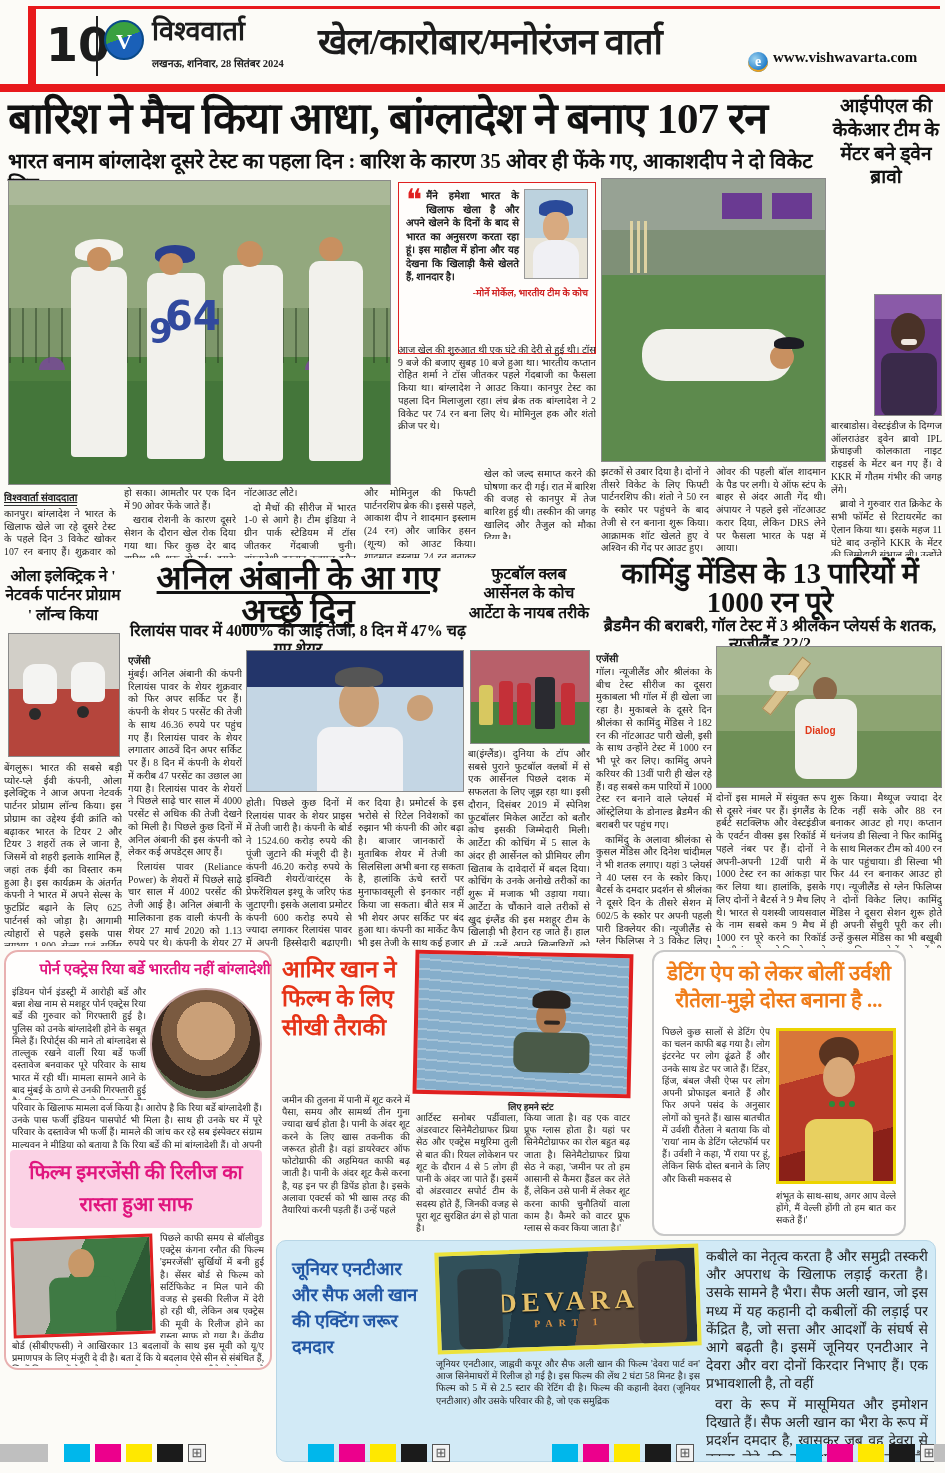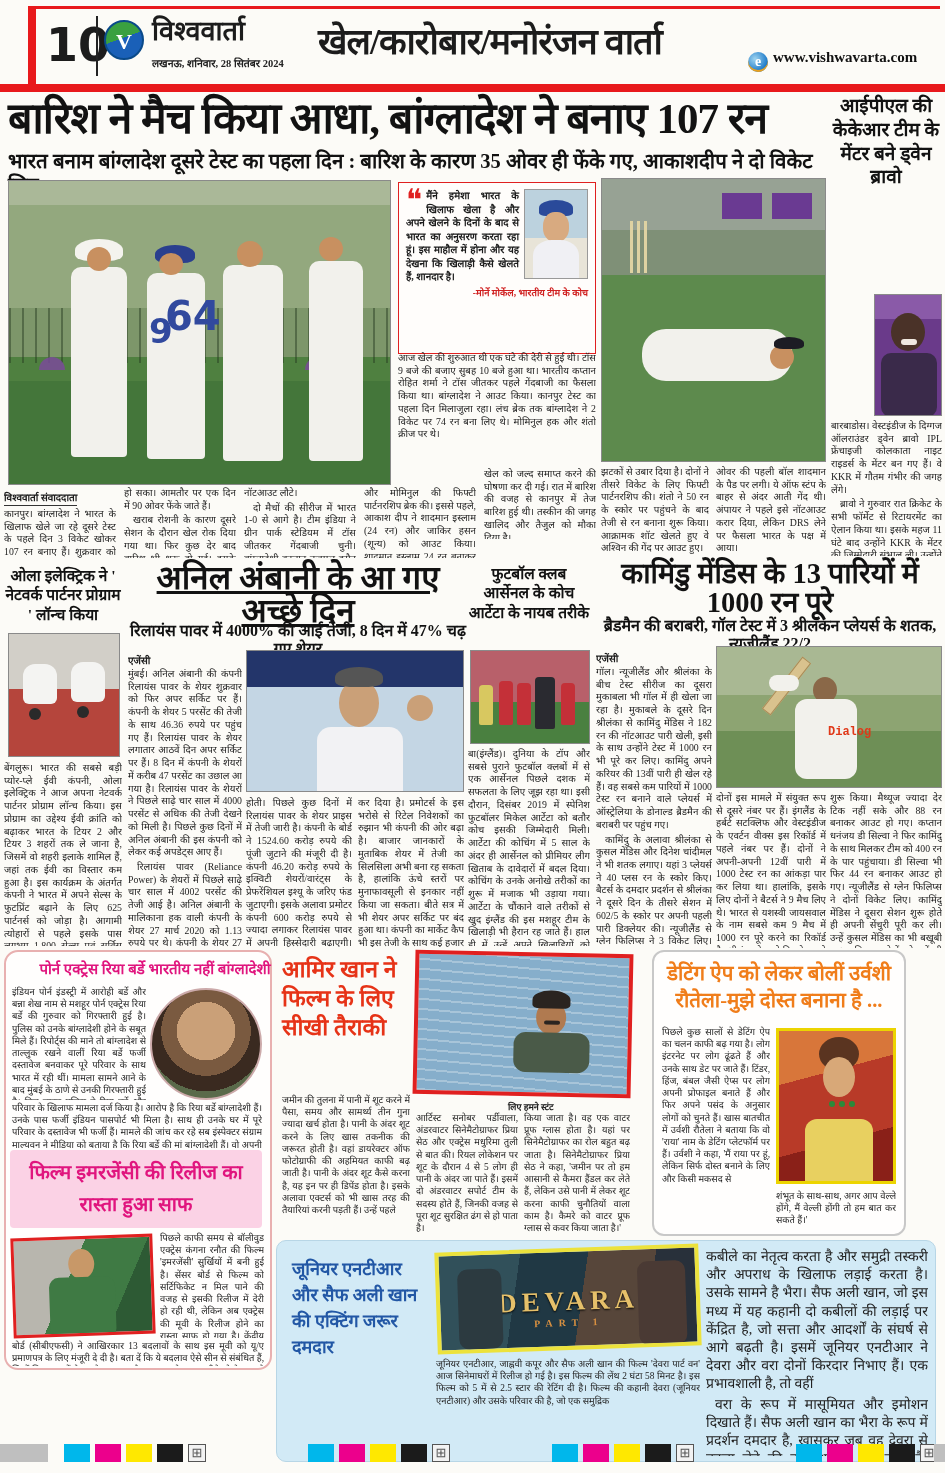--- a/index.html
+++ b/index.html
@@ -7,21 +7,21 @@
   #page{position:relative;width:945px;height:1473px;background:#fcfbf7;margin:0 auto;
         font-family:"Liberation Serif",serif;color:#1c1c1c;overflow:hidden;}
   .ab{position:absolute;}
   .ov{overflow:hidden;}
   .j{text-align:justify;}
   .ctr{text-align:center;}
   .bt{font-size:9.8px;line-height:1.3;color:#222;}
   .bt p{margin:0 0 2px;}
   .bt p + p{text-indent:9px;}
   h1,h2,h3{margin:0;font-weight:bold;color:#121212;}
-  .byline{font-weight:bold;font-size:10px;border-bottom:1px solid #333;display:inline-block;padding-bottom:1px;margin-bottom:2px;}
+  .byline{font-weight:bold;font-size:10px;border-bottom:1px solid #333;display:inline-block;padding-bottom:1px;margin-bottom:2px;text-decoration:underline;}
   .byline2{font-weight:bold;font-size:10px;display:inline-block;margin-bottom:1px;}
   .photo{border:1px solid #8a8a8a;box-sizing:border-box;position:absolute;overflow:hidden;}
   .redband{background:#e8191c;}
   .rule-red{background:#e8191c;}
   
   .pageno{font-family:"DejaVu Sans",sans-serif;font-weight:bold;font-size:46px;line-height:1;}
   .brand{font-size:27px;font-weight:bold;line-height:1;}
   .dateline{font-size:10.5px;font-weight:bold;color:#222;}
   .sectitle{font-size:36px;font-weight:bold;letter-spacing:-1px;}
   .weburl{font-size:15px;font-weight:bold;color:#111;}
@@ -73,21 +73,21 @@
   .pbanner{position:absolute;background:#6a3a92;}
   .ph-bravo{background:linear-gradient(180deg,#8a5aa8 0 20%,#6a3a8a 20% 100%);}
   .ph-scooter{background:linear-gradient(180deg,#d2cfc8 0 45%,#b5453c 45% 100%);}
   .scoot{position:absolute;width:34px;height:40px;background:#f4f4f2;border-radius:12px 12px 6px 6px;}
   .wheel{position:absolute;width:12px;height:12px;border-radius:50%;background:#2a2a2a;}
   .ph-ambani{background:linear-gradient(180deg,#23356a 0 26%,#c4d6e4 26% 100%);}
   .ph-arsenal{background:linear-gradient(180deg,#b8606a 0 55%,#4a8040 55% 100%);}
   .fig{position:absolute;border-radius:4px 4px 2px 2px;}
   .ph-mendis{background:linear-gradient(180deg,#a9b893 0 34%,#8da472 34% 60%,#6e8f56 60% 100%);}
   .bat{position:absolute;width:9px;height:64px;background:#d9c28e;border:1px solid #a88c58;transform:rotate(38deg);}
-  .sponsor{position:absolute;color:#e03818;font-weight:bold;font-size:12px;font-family:Liberation Mono, monospace;margin-left:23px;}
+  .sponsor{position:absolute;color:#e03818;font-weight:bold;font-size:10px;font-family:Liberation Sans, sans-serif;}
   .ph-riya{border-radius:50%;border:2px solid #caa;
            background:radial-gradient(circle at 50% 38%,#caa078 0 34%,#7a5a40 34% 52%,#3a2a20 52% 70%,#5a6a4a 70% 100%);}
   .ph-kangana{background:linear-gradient(115deg,#b8b6ae 0 40%,#3f7a44 40% 75%,#2d5a34 75% 100%);border:3px solid #e02020;transform:rotate(-2deg);}
   .ph-aamir{border:4px solid #e02020;transform:rotate(1.2deg);
             background:linear-gradient(180deg,#86aecb 0 100%);}
   .ripples{position:absolute;inset:0;background:repeating-linear-gradient(4deg,rgba(255,255,255,.28) 0 2px,transparent 2px 10px);}
   .ph-urvashi{border:3px solid #ecd400;
               background:linear-gradient(165deg,#d8763a 0 30%,#b83a28 30% 70%,#8a2018 70% 100%);}
   .ph-poster{border:4px solid #ece23c;transform:rotate(-2deg);
              background:linear-gradient(100deg,#31505a 0 30%,#203844 30% 55%,#57463a 55% 80%,#28303a 80% 100%);}
@@ -149,21 +149,21 @@
       <div class="coachphoto">
         <div class="cap"></div>
         <div class="face"></div>
         <div class="shirt"></div>
       </div>
       <span class="qmark">❝</span>
       <span style="font-weight:600;">मैंने हमेशा भारत के खिलाफ खेला है और अपने खेलने के दिनों के बाद से भारत का अनुसरण करता रहा हूं। इस माहौल में होना और यह देखना कि खिलाड़ी कैसे खेलते हैं, शानदार है।</span>
       <div class="qattr">-मोर्ने मोर्केल, भारतीय टीम के कोच</div>
     </div>
 
-    <div class="ab bt j ov" style="left:398px;top:352px;width:198px;height:124px;">
+    <div class="ab bt j ov" style="left:398px;top:344px;width:198px;height:124px;">
         <p>आज खेल की शुरुआत थी एक घंटे की देरी से हुई थी। टॉस 9 बजे की बजाए सुबह 10 बजे हुआ था। भारतीय कप्तान रोहित शर्मा ने टॉस जीतकर पहले गेंदबाजी का फैसला किया था। बांग्लादेश ने आउट किया। कानपुर टेस्ट का पहला दिन मिलाजुला रहा। लंच ब्रेक तक बांग्लादेश ने 2 विकेट पर 74 रन बना लिए थे। मोमिनुल हक और शंतो क्रीज पर थे।</p>
       </div>
 
     <div class="photo ph-field" style="left:601px;top:178px;width:225px;height:284px;">
       <div class="stump" style="left:28px;top:42px;"></div>
       <div class="stump" style="left:35px;top:42px;"></div>
       <div class="stump" style="left:42px;top:42px;"></div>
       <div class="pbanner" style="left:120px;top:14px;width:40px;height:26px;"></div>
       <div class="pbanner" style="left:170px;top:14px;width:40px;height:26px;"></div>
       <div class="player" style="left:40px;top:150px;width:150px;height:52px;border-radius:24px;"></div>

